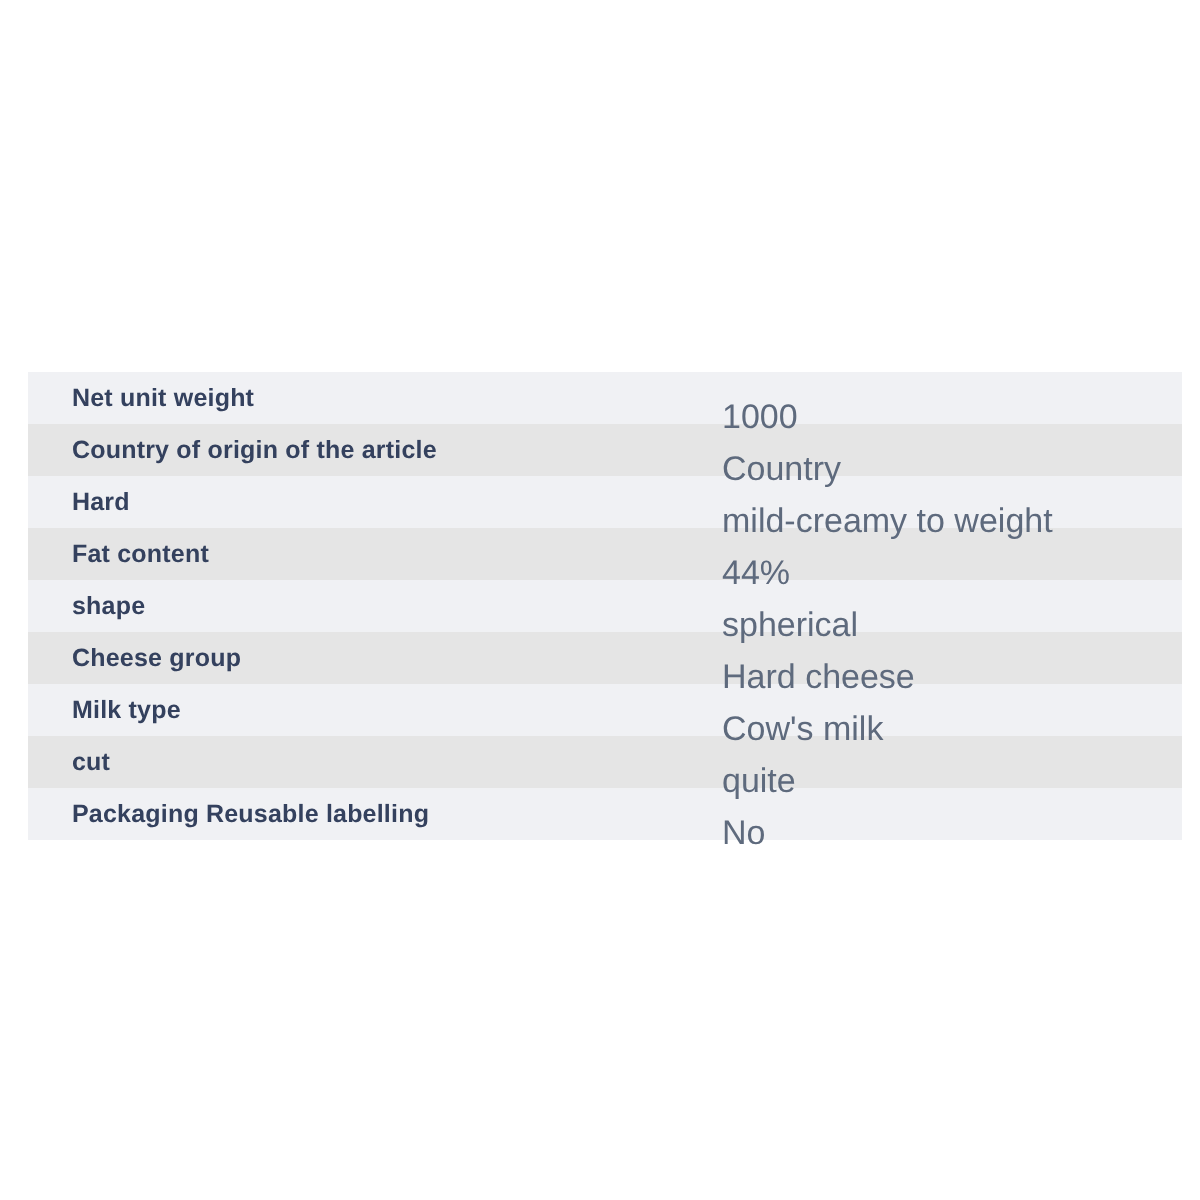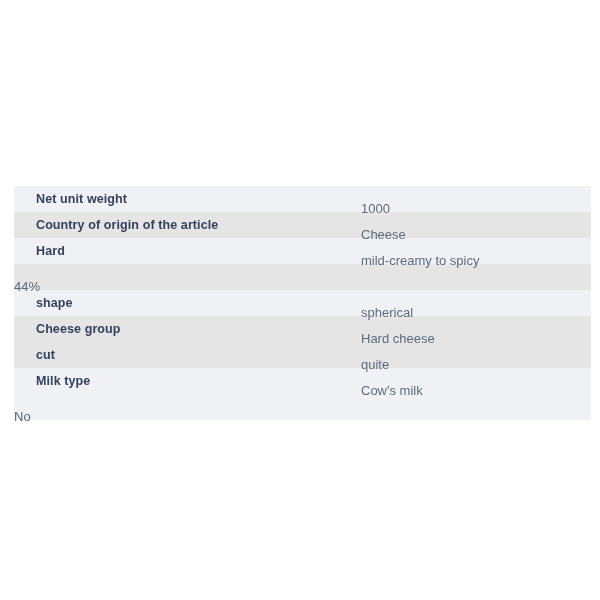--- a/index.html
+++ b/index.html
@@ -30,69 +30,71 @@
     padding-left: 22px;
     font-size: 12.5px;
     font-weight: bold;
     color: #34415e;
     letter-spacing: 0.1px;
     white-space: nowrap;
     overflow: hidden;
   }
   .attr-value {
     flex: 1 1 auto;
-    font-size: 13px;
+    font-size: 17px;
     font-weight: normal;
     color: #5e6a7d;
     white-space: nowrap;
     overflow: hidden;
     margin-top: 19px;
   }
 </style>
 </head>
 <body>
 
 <div class="attr-table">
 
   <div class="attr-row striped">
     <div class="attr-label">Net unit weight</div>
     <div class="attr-value">1000</div>
   </div>
 
   <div class="attr-row">
     <div class="attr-label">Country of origin of the article</div>
-    <div class="attr-value">Cheese</div>
+    <div class="attr-value">Country</div>
   </div>
 
   <div class="attr-row striped">
     <div class="attr-label">Hard</div>
-    <div class="attr-value">mild-creamy to spicy</div>
+    <div class="attr-value">mild-creamy to weight</div>
   </div>
 
   <div class="attr-row">
+    <div class="attr-label">Fat content</div>
     <div class="attr-value">44%</div>
   </div>
 
   <div class="attr-row striped">
     <div class="attr-label">shape</div>
     <div class="attr-value">spherical</div>
   </div>
 
   <div class="attr-row">
     <div class="attr-label">Cheese group</div>
     <div class="attr-value">Hard cheese</div>
   </div>
 
+  <div class="attr-row striped">
+    <div class="attr-label">Milk type</div>
+    <div class="attr-value">Cow's milk</div>
+  </div>
+
   <div class="attr-row">
     <div class="attr-label">cut</div>
     <div class="attr-value">quite</div>
   </div>
 
   <div class="attr-row striped">
-    <div class="attr-label">Milk type</div>
-    <div class="attr-value">Cow's milk</div>
-  </div>
-
-  <div class="attr-row striped">
+    <div class="attr-label">Packaging Reusable labelling</div>
     <div class="attr-value">No</div>
   </div>
 
 </div>
 
 </body></html>

